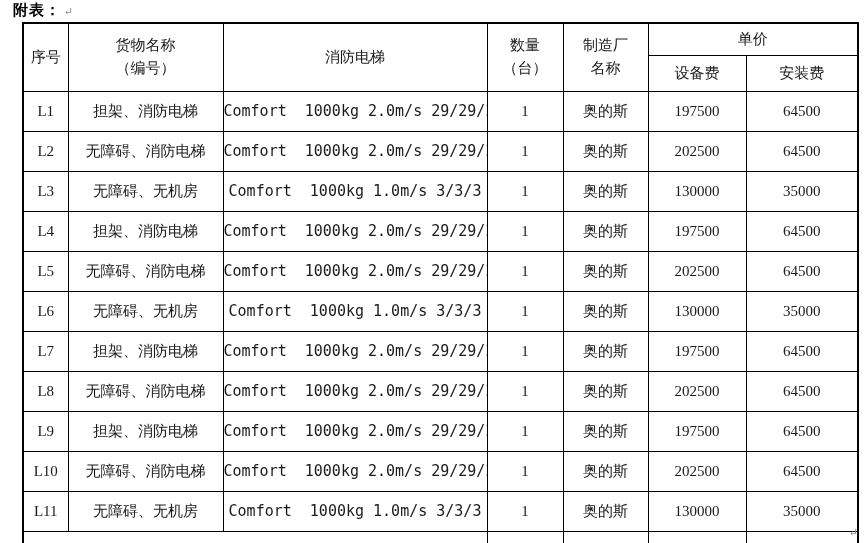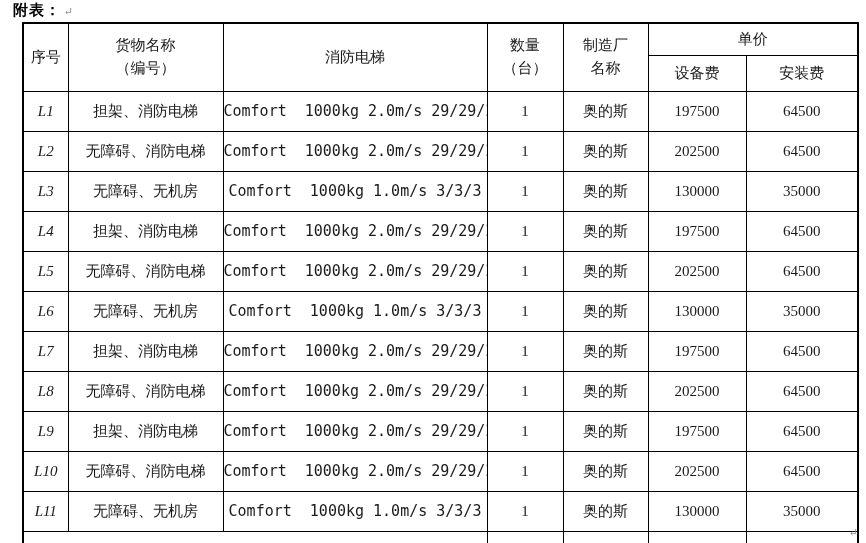--- a/index.html
+++ b/index.html
@@ -60,21 +60,21 @@
   tr.data-row { height: 40px; }
   tr.partial-row { height: 14px; }
   .two-line { line-height: 1.55; }
   td.c-model {
     font-family: "DejaVu Sans Mono", "Liberation Mono", monospace;
     font-size: 12.5px;
     text-align: left;
     padding-left: 7px;
     white-space: pre;
   }
-  td.c-serial { font-size: 15px; font-style: italic; }
+  td.c-serial { font-size: 15px; }
 </style>
 </head>
 <body>
 
 <div class="screen">
 
   <div class="doc-title">
     <span>附表：</span><span class="pilcrow">↵</span>
   </div>
 

